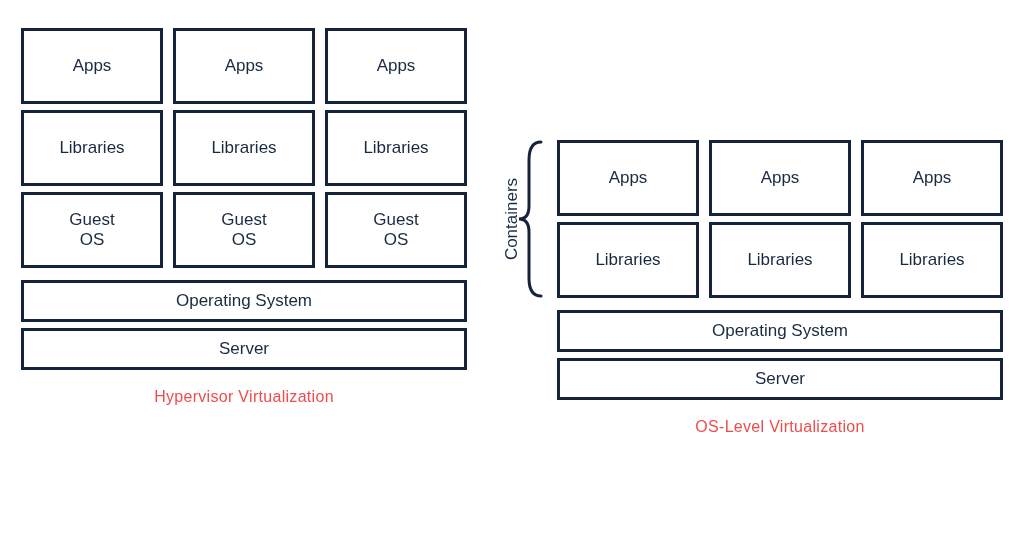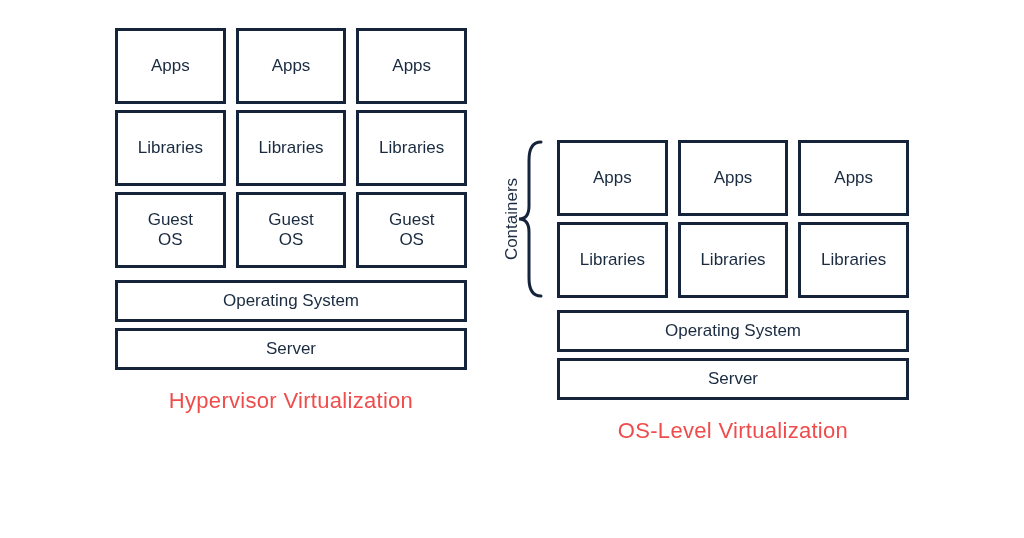--- a/index.html
+++ b/index.html
@@ -21,21 +21,21 @@
     padding-top: 28px;
   }
   .panel {
     display: flex;
     flex-direction: column;
     align-items: center;
   }
   .stack {
     display: flex;
     flex-direction: column;
-    width: 352px;
+    width: 446px;
   }
   .row3 {
     display: flex;
     justify-content: space-between;
     gap: 10px;
     margin-bottom: 6px;
   }
   .cell, .wide {
     border: 3px solid #15243a;
     background: #fff;
@@ -44,21 +44,21 @@
     justify-content: center;
     text-align: center;
     font-size: 17px;
     color: #1a2b40;
     line-height: 1.15;
   }
   .cell { flex: 1 1 0; height: 76px; }
   .wide { width: 100%; height: 42px; margin-top: 6px; }
   .caption {
     margin-top: 18px;
-    font-size: 22px;
+    font-size: 16px;
     color: #f04c4c;
     font-weight: 400;
     letter-spacing: 0.3px;
   }
   .right-panel { padding-top: 112px; position: relative; }
   .brace-wrap {
     position: absolute;
     left: -42px;
     top: 112px;
     height: 158px;

